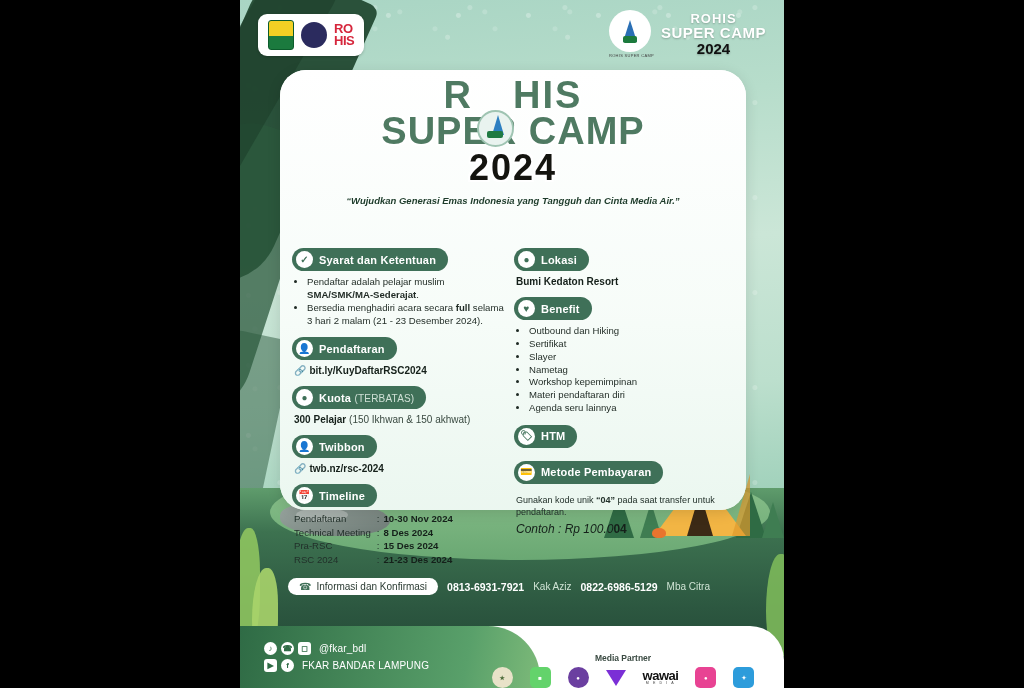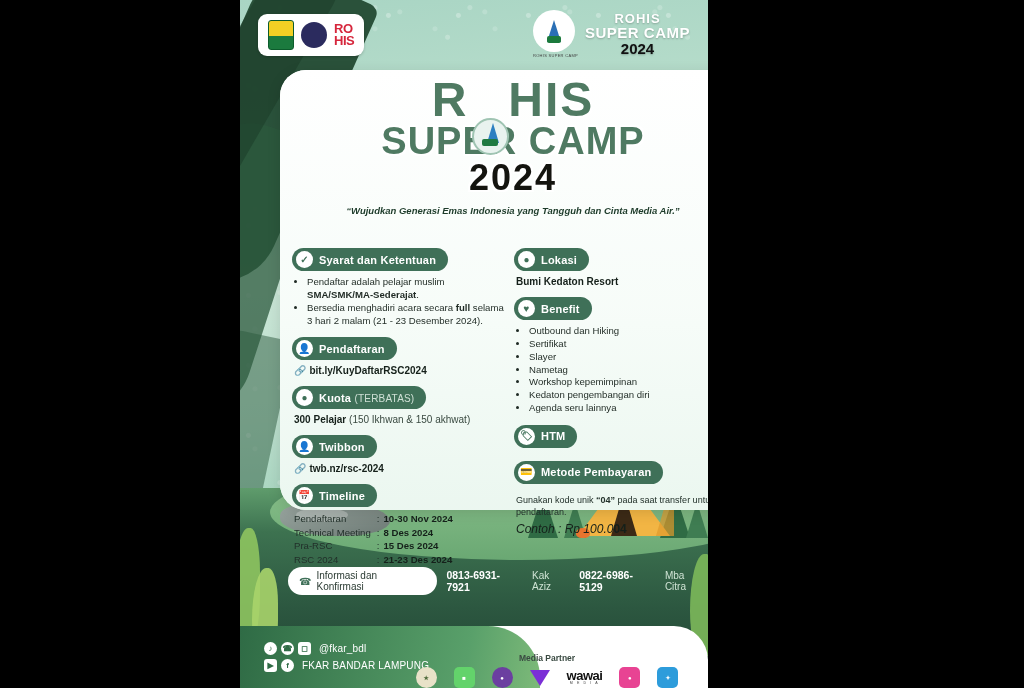--- a/index.html
+++ b/index.html
@@ -1,20 +1,20 @@
 <!DOCTYPE html>
 <html><head>
 <meta charset="utf-8">
 <style>
   html,body{margin:0;padding:0;background:#000;}
   body{width:1024px;height:688px;overflow:hidden;font-family:"Liberation Sans",sans-serif;}
   .stage{position:relative;width:1024px;height:688px;background:#000;}
 
   
-  .poster{position:absolute;left:240px;top:0;width:468px;height:688px;overflow:hidden;
+  .poster{position:absolute;left:240px;top:0;width:544px;height:688px;overflow:hidden;
     background:linear-gradient(175deg,#a9d5c4 0%,#b7ddcb 18%,#cbe6d7 38%,#bcdfcd 58%,#9ccfb8 76%,#2e5a3f 88%,#23482f 100%);}
   .paper-tex{position:absolute;inset:0;opacity:.5;
     background-image:radial-gradient(circle at 12% 22%,rgba(255,255,255,.55) 0 2px,transparent 3px),
       radial-gradient(circle at 42% 8%,rgba(255,255,255,.4) 0 2px,transparent 3px),
       radial-gradient(circle at 73% 31%,rgba(255,255,255,.45) 0 2px,transparent 3px),
       radial-gradient(circle at 88% 14%,rgba(255,255,255,.35) 0 2px,transparent 3px),
       radial-gradient(circle at 25% 48%,rgba(255,255,255,.3) 0 2px,transparent 3px);
     background-size:70px 70px,95px 95px,120px 120px,85px 85px,60px 60px;}
 
   
@@ -62,21 +62,21 @@
   .tr-title .l3{font-size:15px;font-weight:bold;color:#111;}
   .tr-sub{font-size:4px;color:#444;text-align:center;margin-top:1px;letter-spacing:.3px;}
 
   
   .card{position:absolute;left:40px;top:70px;width:466px;height:440px;background:#fff;border-radius:26px;
     box-shadow:0 3px 14px rgba(0,0,0,.12);}
   .card2{position:absolute;left:40px;top:70px;width:466px;height:440px;border-radius:26px;pointer-events:none;
     background:linear-gradient(180deg,rgba(255,255,255,.96),rgba(246,252,248,.92) 55%,rgba(233,246,238,.9));}
 
   .title-wrap{position:absolute;left:40px;top:76px;width:466px;text-align:center;}
-  .t-rohis{font-size:48px;font-weight:bold;color:#4f7a62;letter-spacing:2px;line-height:1;
+  .t-rohis{font-size:38px;font-weight:bold;color:#4f7a62;letter-spacing:2px;line-height:1;
     text-shadow:2px 2px 0 #fff,-2px 2px 0 #fff,2px -2px 0 #fff,-2px -2px 0 #fff;}
   .t-rohis .o{display:inline-block;position:relative;width:40px;}
   .o-mark{position:absolute;left:4px;top:2px;width:33px;height:33px;border-radius:50%;background:#e9f3ef;border:2px solid #9fc4b2;}
   .o-mark:after{content:"";position:absolute;left:13px;top:3px;width:0;height:0;
     border-left:6px solid transparent;border-right:6px solid transparent;border-bottom:20px solid #2d7fc1;}
   .o-mark:before{content:"";position:absolute;left:8px;top:19px;width:16px;height:7px;background:#1f7a42;border-radius:2px;z-index:2;}
   .t-super{font-size:38px;font-weight:bold;color:#4f7a62;letter-spacing:1px;line-height:1.02;margin-top:-2px;
     text-shadow:2px 2px 0 #fff,-2px 2px 0 #fff,2px -2px 0 #fff,-2px -2px 0 #fff;}
   .t-year{font-size:36px;font-weight:bold;color:#14140f;letter-spacing:2px;line-height:1;margin-top:-1px;
     text-shadow:2px 2px 0 #fff,-2px 2px 0 #fff,2px -2px 0 #fff,-2px -2px 0 #fff;}
@@ -285,21 +285,21 @@
         <div class="pill">
           <span class="ic">♥</span>
           <span class="lbl">Benefit</span>
         </div>
         <ul class="bl">
           <li>Outbound dan Hiking</li>
           <li>Sertifikat</li>
           <li>Slayer</li>
           <li>Nametag</li>
           <li>Workshop kepemimpinan</li>
-          <li>Kedaton pengembangan diri</li>
+          <li>Materi pendaftaran diri</li>
           <li>Agenda seru lainnya</li>
         </ul>
 
         <div class="pill">
           <span class="ic">🏷</span>
           <span class="lbl">HTM</span>
         </div>
 
         <div class="pill" style="margin-top:8px;">
           <span class="ic">💳</span>

